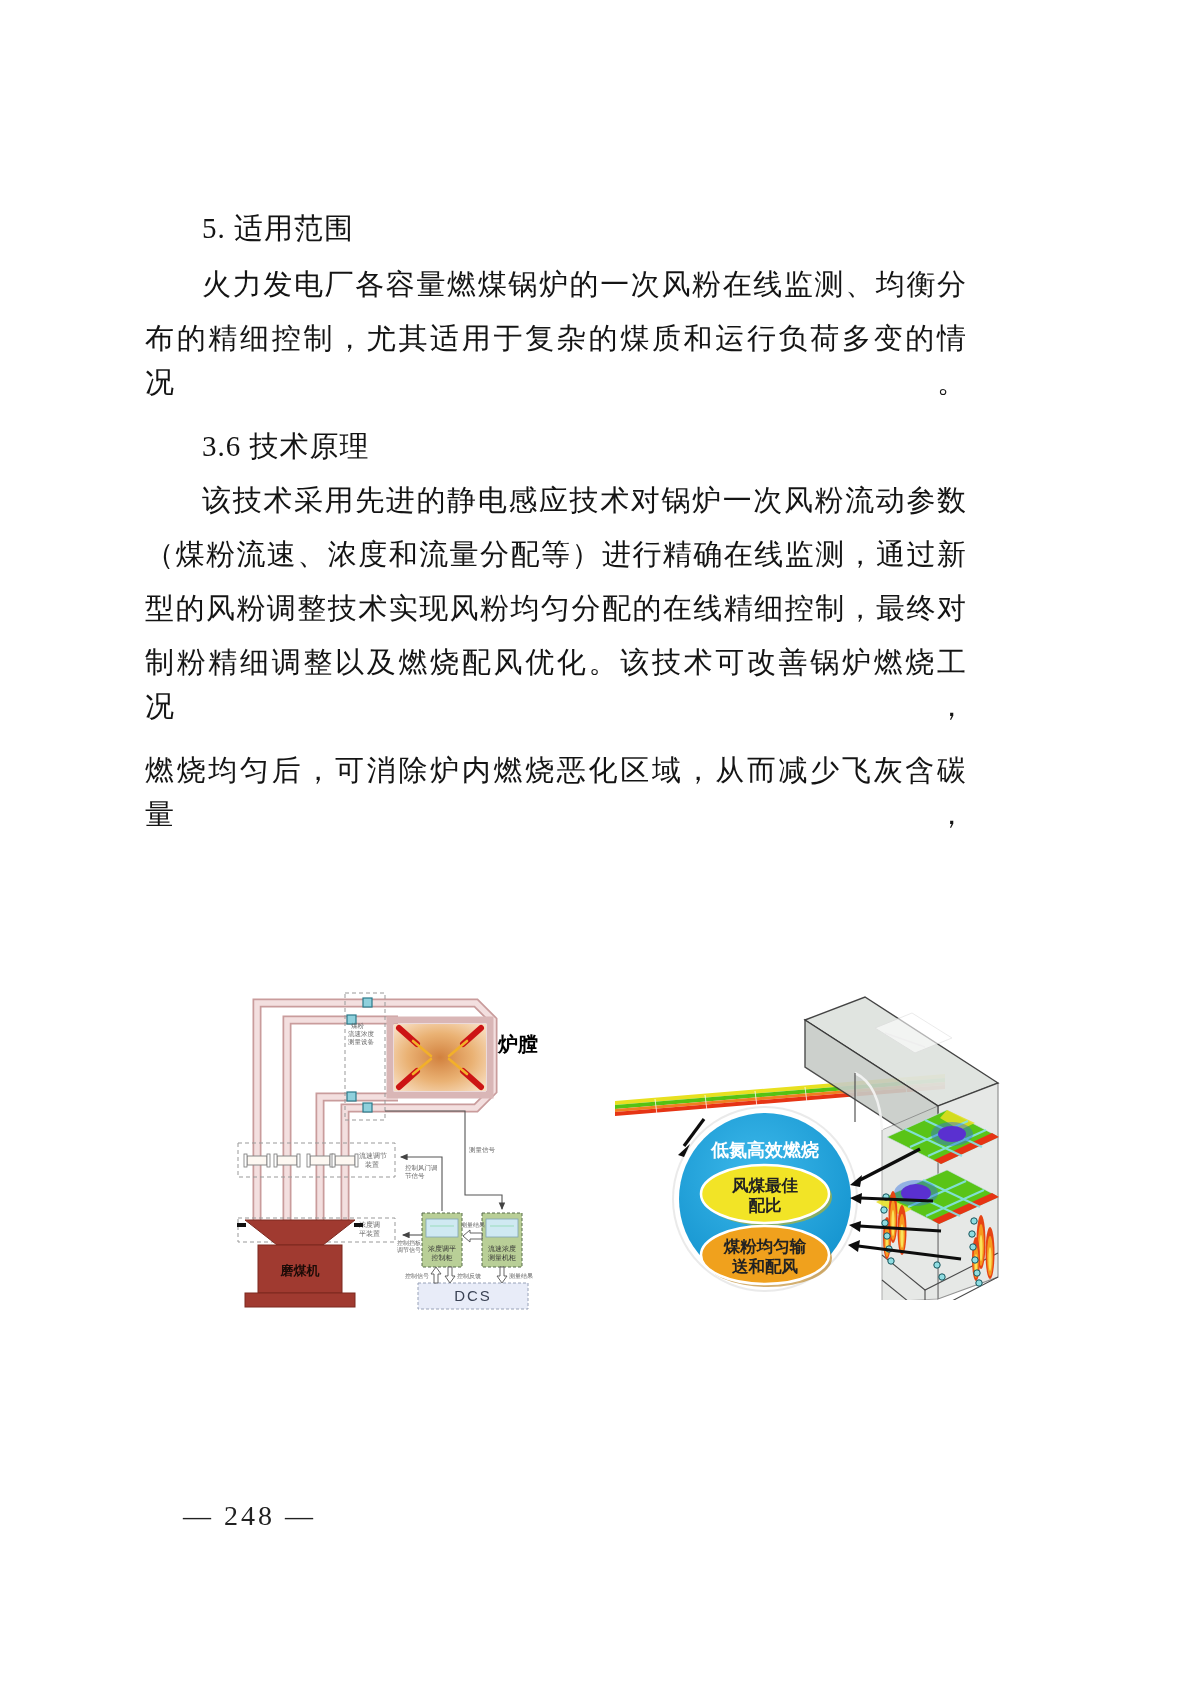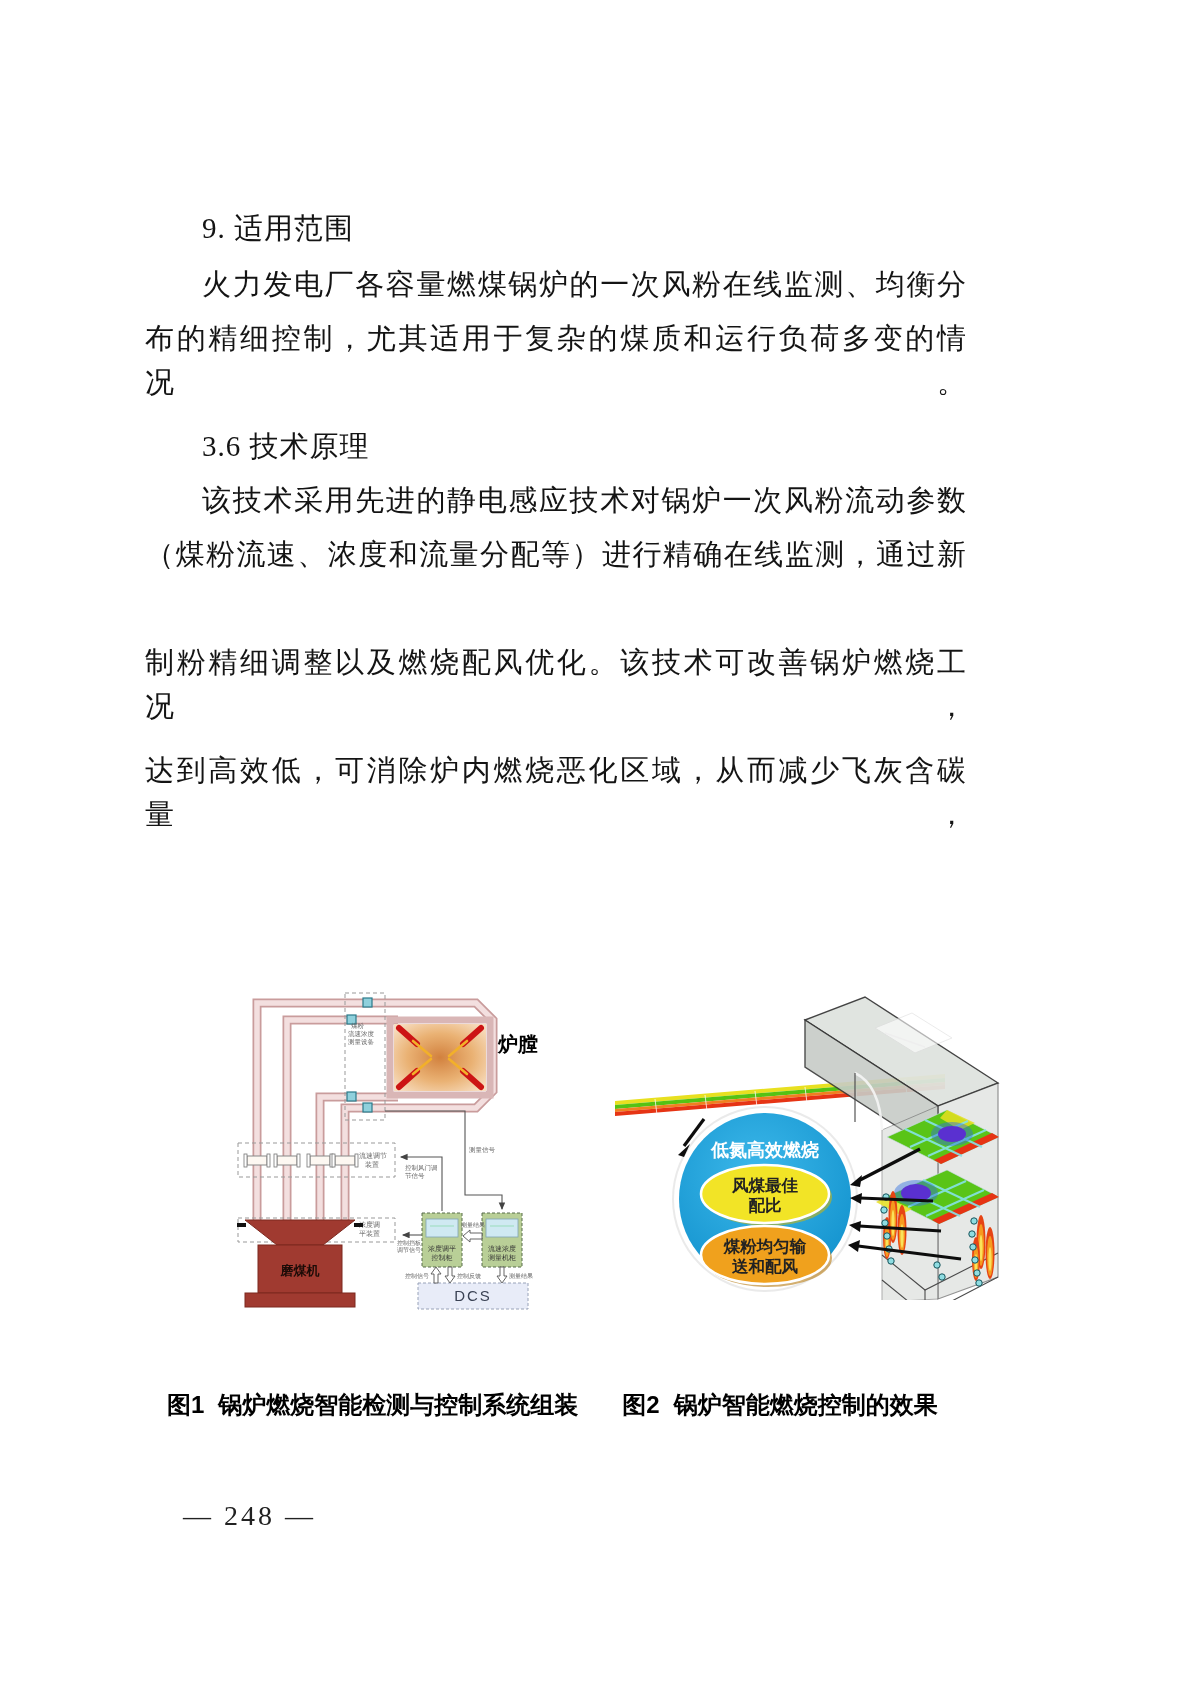--- a/index.html
+++ b/index.html
@@ -16,28 +16,29 @@
   .caption .bigap{margin-right:44px;}
   .pagenum{position:absolute;left:183px;top:1500px;font-size:28px;letter-spacing:3px;color:#222;}
   .figwrap{position:absolute;}
   svg text{font-family:"Liberation Sans","DejaVu Sans",sans-serif;}
 </style>
 </head>
 <body>
 
 <div class="page">
 
-  <div class="tline ind" style="top:206px">9. 适用范围</div>
+  <div class="tline ind" style="top:206px">5. 适用范围</div>
   <div class="tline just ind" style="top:262px">火力发电厂各容量燃煤锅炉的一次风粉在线监测、均衡分</div>
   <div class="tline just" style="top:316px">布的精细控制，尤其适用于复杂的煤质和运行负荷多变的情况。</div>
   <div class="tline ind" style="top:424px">3.6 技术原理</div>
   <div class="tline just" style="top:532px">（煤粉流速、浓度和流量分配等）进行精确在线监测，通过新</div>
   <div class="tline just ind" style="top:478px">该技术采用先进的静电感应技术对锅炉一次风粉流动参数</div>
+  <div class="tline just" style="top:586px">型的风粉调整技术实现风粉均匀分配的在线精细控制，最终对</div>
   <div class="tline just" style="top:640px">制粉精细调整以及燃烧配风优化。该技术可改善锅炉燃烧工况，</div>
-  <div class="tline just" style="top:748px">达到高效低，可消除炉内燃烧恶化区域，从而减少飞灰含碳量，</div>
+  <div class="tline just" style="top:748px">燃烧均匀后，可消除炉内燃烧恶化区域，从而减少飞灰含碳量，</div>
 
   <div class="figwrap" style="left:193px;top:915px;width:375px;height:395px">
     <svg width="375" height="395" viewBox="0 0 375 395">
       <defs>
         <radialGradient id="furn" cx="50%" cy="50%" r="65%">
           <stop offset="0%" stop-color="#d2813e"></stop>
           <stop offset="55%" stop-color="#eab274"></stop>
           <stop offset="100%" stop-color="#f7ddc0"></stop>
         </radialGradient>
         <marker id="ah" markerWidth="8" markerHeight="8" refX="6" refY="3" orient="auto">
@@ -308,19 +309,16 @@
       <g fill="#0d0d0d">
         <polygon points="78,230 90,219 84,232"></polygon>
         <polygon points="250,260 262,250 260,262"></polygon>
         <polygon points="250,273 262,268 261,279"></polygon>
         <polygon points="249,300 261,296 260,307"></polygon>
         <polygon points="248,320 260,315 258,327"></polygon>
       </g>
     </svg>
   </div>
 
-  <div class="caption">
-    <span class="cgap">图1</span><span class="bigap">锅炉燃烧智能检测与控制系统组装</span><span class="cgap">图2</span><span>锅炉智能燃烧控制的效果</span>
-  </div>
 
   <div class="pagenum">— 248 —</div>
 
 </div>
 
 </body></html>

